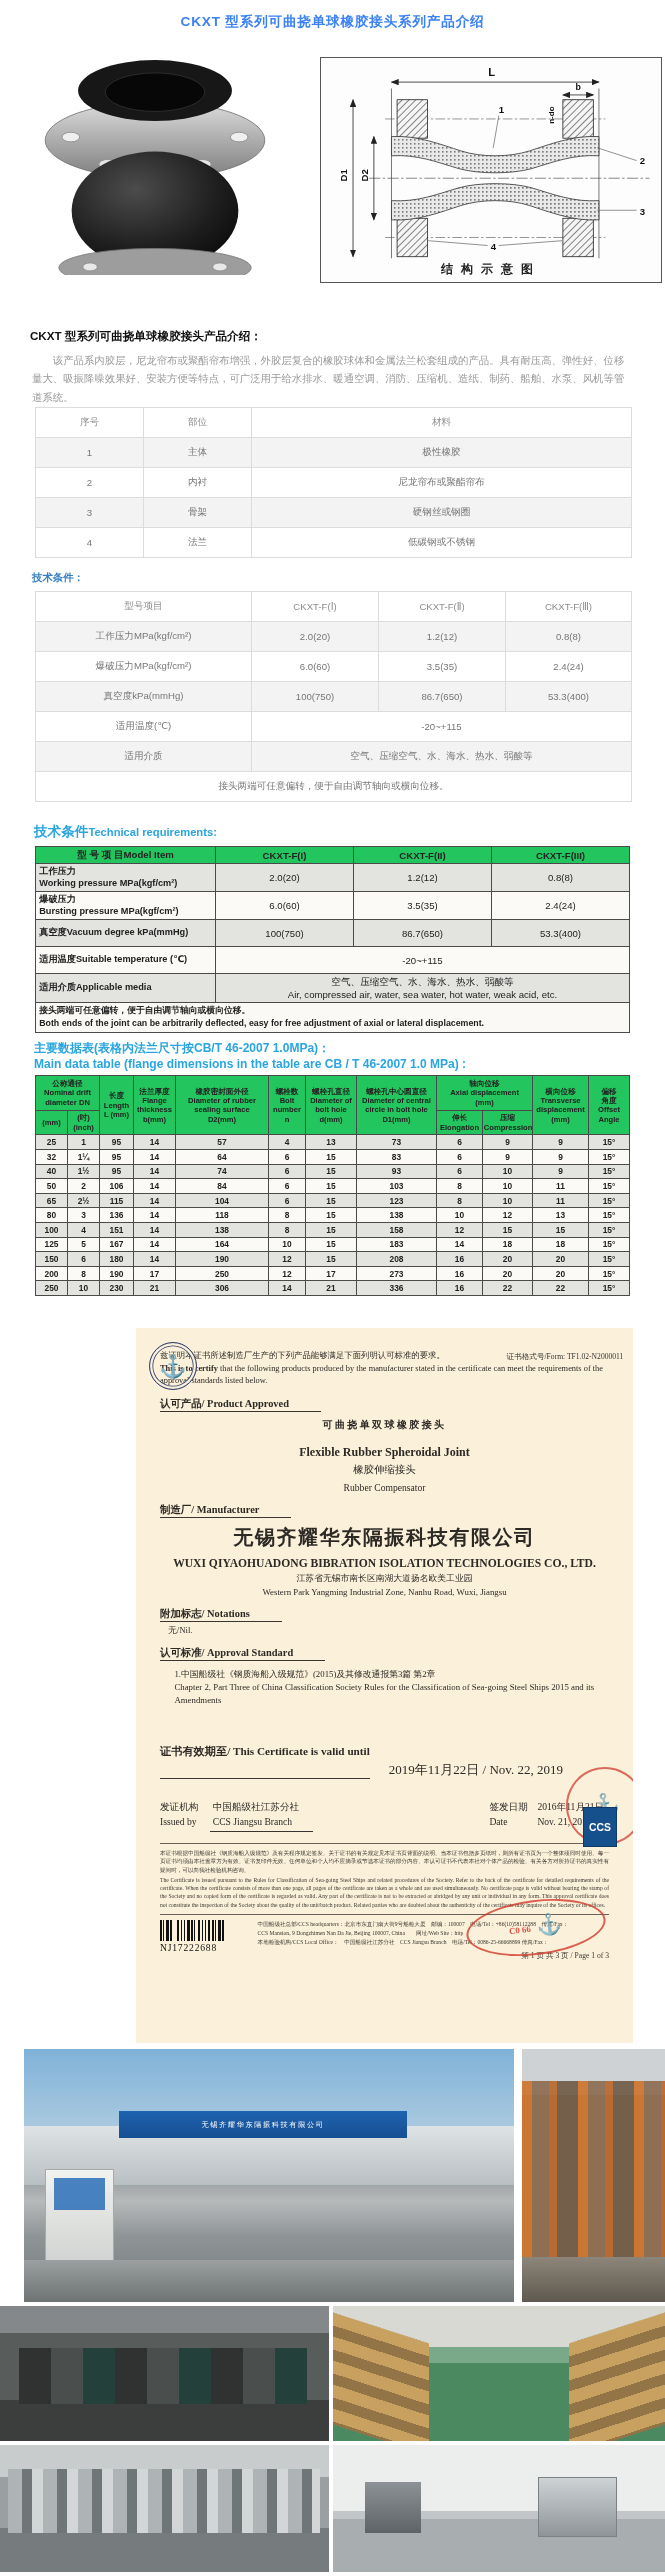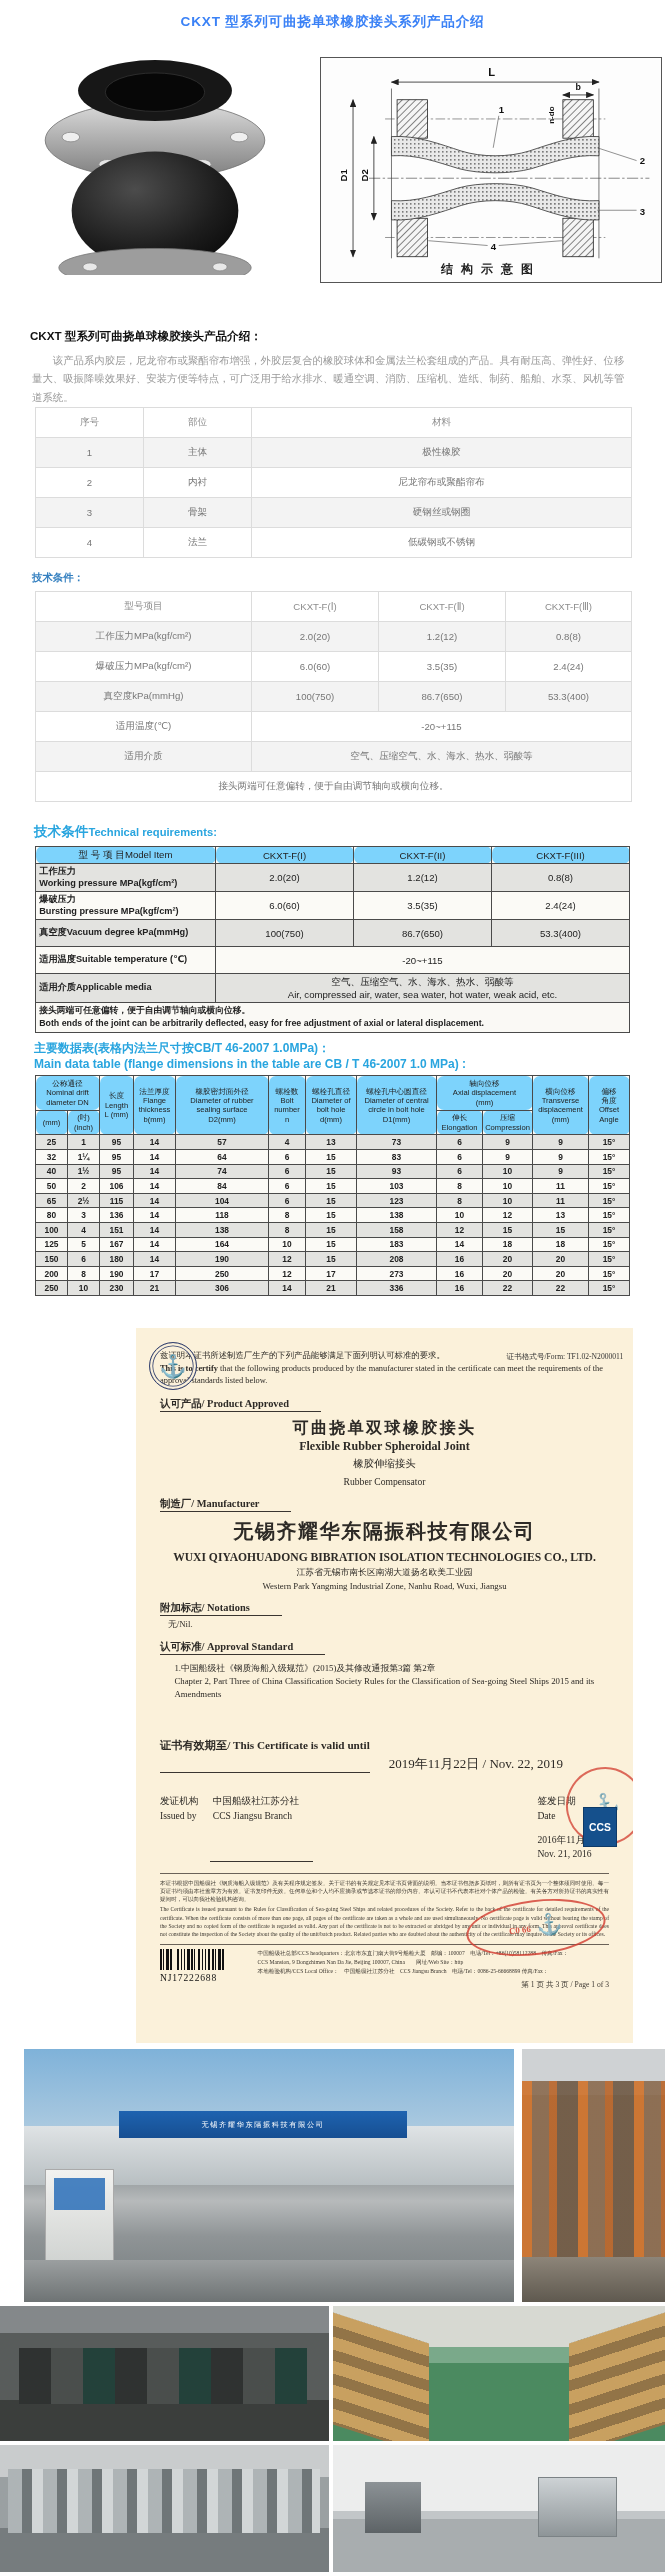--- a/index.html
+++ b/index.html
@@ -33,21 +33,21 @@
   
   .img-heading{margin:21px 0 4.8px 34px;color:#29a5df;}
   .img-heading .zh{font-size:13.6px;font-weight:bold;}
   .img-heading .en{font-size:11.2px;font-weight:bold;}
   .img-heading2{margin:8px 0 3.2px 34px;color:#29a5df;font-weight:bold;font-size:12px;line-height:1.3;}
 
   
   table.scan{border-collapse:collapse;margin:1.6px 0 0 35px;width:595px;table-layout:fixed;background:#fbfaf6;}
   table.scan th,table.scan td{border:0.8px solid #4a4a4a;text-align:center;color:#222;padding:1.6px 3.2px;}
   table.scan{border:1.6px solid #3a3a3a;}
-  table.scan thead th{background:#7dd3fc;font-weight:normal;font-size:9.6px;border-radius:7px;}
+  table.scan thead th{background:#22c55e;font-weight:bold;font-size:9.6px;}
   table.scan tbody tr:nth-child(odd){background:#e3e3e0;}
   table.scan td.label{text-align:left;font-weight:bold;white-space:pre-line;font-size:9.2px;line-height:1.3;}
   table.scan td{font-size:9.6px;white-space:pre-line;}
   table.scan td.note{text-align:left;font-weight:bold;font-size:8.8px;line-height:1.5;background:#faf9f5;}
   #req-table tbody tr{height:27px;}
 
   table.scan.main thead th{font-size:7.6px;line-height:1.25;white-space:pre-line;padding:2.4px 0.8px;}
   table.scan.main tbody td{font-size:8.4px;font-weight:bold;height:12px;padding:0.8px 0.8px;}
 
   
@@ -57,37 +57,37 @@
   .cert-head{text-align:center;}
   .cert-org-zh{font-size:17px;font-weight:bold;letter-spacing:8px;}
   .cert-org-en{font-size:13px;letter-spacing:0.8px;margin-top:1.6px;}
   .cert-title-zh{font-size:21.6px;font-weight:bold;letter-spacing:9.6px;margin-top:4.8px;}
   .cert-title-en{font-size:16px;font-weight:bold;margin-top:1.6px;}
   .cert-no{font-size:8.8px;margin-top:2.4px;border-bottom:1.6px solid #3a3530;padding-bottom:2.4px;}
   .cert-stmt{font-size:8.4px;line-height:1.45;margin-top:4.8px;}
   .cert-stmt .b{font-weight:bold;}
   .cert-label{display:inline-block;font-size:10.4px;font-weight:bold;border-bottom:0.8px solid #3a3530;padding-right:32px;margin-top:9.6px;}
   .cert-center{text-align:center;}
-  .cert-prod-zh{font-size:16px;font-weight:bold;letter-spacing:2.4px;margin-top:6.4px;}
-  .cert-prod-en{font-size:12px;font-weight:bold;margin-top:0;}
+  .cert-prod-zh{font-size:10px;font-weight:bold;letter-spacing:2.4px;margin-top:6.4px;}
+  .cert-prod-en{font-size:12px;font-weight:bold;margin-top:13px;}
   .cert-prod2-zh{font-size:10.4px;margin-top:3.2px;}
   .cert-prod2-en{font-size:9.6px;margin-top:4.8px;}
   .cert-manu-zh{font-size:20px;font-weight:bold;letter-spacing:1.6px;margin-top:6.4px;font-family:"DejaVu Serif","Liberation Serif",serif;}
   .cert-manu-en{font-size:11.6px;font-weight:bold;margin-top:6.4px;}
   .cert-addr{font-size:8.8px;margin-top:2.4px;}
   .cert-note-val{font-size:8.8px;margin:3.2px 0 0 8px;}
   .cert-std{font-size:8.8px;margin:6.4px 0 0 14.4px;line-height:1.5;}
   .cert-valid-row{display:flex;align-items:flex-end;margin-top:37px;}
   .cert-valid-label{font-size:11.2px;font-weight:bold;border-bottom:0.8px solid #3a3530;padding-bottom:19px;}
   .cert-valid-date{font-size:13px;margin-left:19px;}
   .cert-issue-row{display:flex;justify-content:space-between;margin-top:21px;font-size:9.6px;}
   .cert-issue-left{display:flex;gap:11.2px;}
   .iss-lab{line-height:1.5;}
   .iss-val{line-height:1.5;border-bottom:0.8px solid #3a3530;padding:0 14.4px 1.6px 3.2px;}
-  .cert-issue-right{display:flex;gap:9.6px;margin-right:4.8px;flex-direction:column;}
+  .cert-issue-right{display:flex;gap:9.6px;margin-right:4.8px;}
   .cert-legal{margin-top:11.2px;border-top:1.2px solid #6a6258;border-bottom:1.2px solid #6a6258;padding:3.2px 0;font-size:5.6px;line-height:1.5;color:#3d3831;text-align:justify;}
   .cert-legal p{margin:1.6px 0;}
   .cert-footer{display:flex;margin-top:4.8px;gap:9.6px;}
   .barcode-wrap{width:88px;}
   .barcode{width:69px;height:21px;background:repeating-linear-gradient(90deg,#111 0 1.6px,#fbf1da 1.6px 3.2px,#111 3.2px 4px,#fbf1da 4px 6.4px,#111 6.4px 8.8px,#fbf1da 8.8px 10.4px);}
   .barcode-no{font-size:9.6px;color:#111;margin-top:1.6px;letter-spacing:0.8px;}
   .hq-lines{flex:1;font-size:5.6px;line-height:1.6;color:#3d3831;}
   .page-no{text-align:right;font-size:7.6px;margin-top:3.2px;}
   
   .stamp-red-a{position:absolute;right:-11.2px;top:439px;width:74px;height:74px;border:2.4px solid rgba(210,59,46,.75);border-radius:50%;color:rgba(210,59,46,.8);display:flex;align-items:center;justify-content:center;font-size:24px;transform:rotate(-12deg);}

